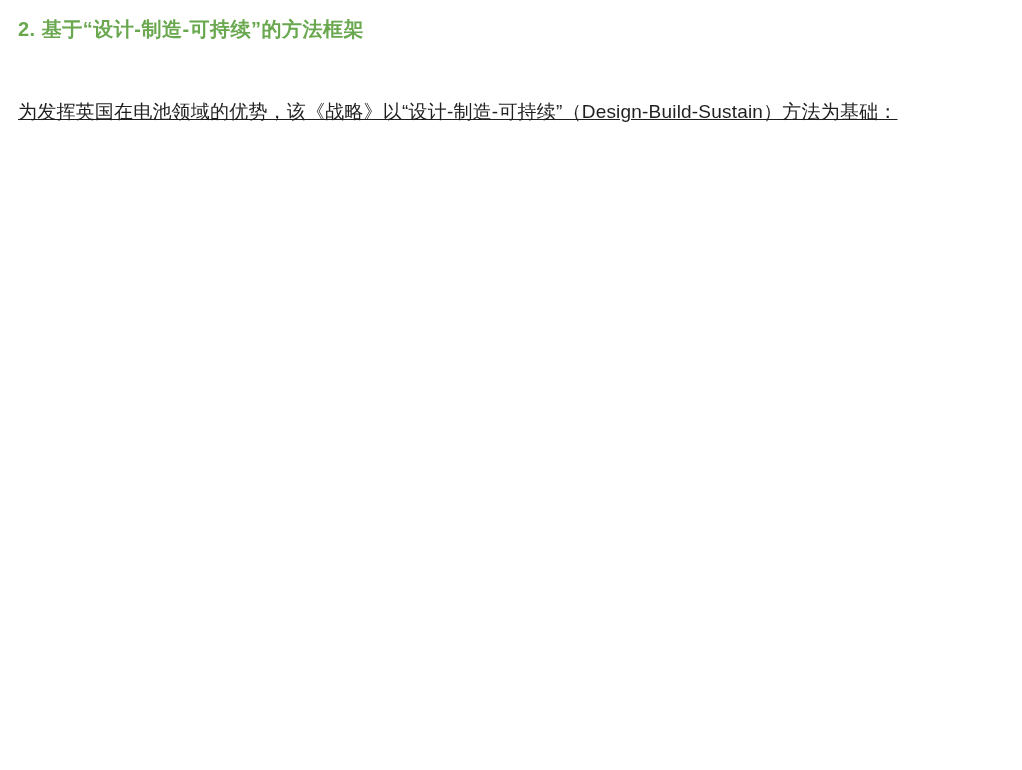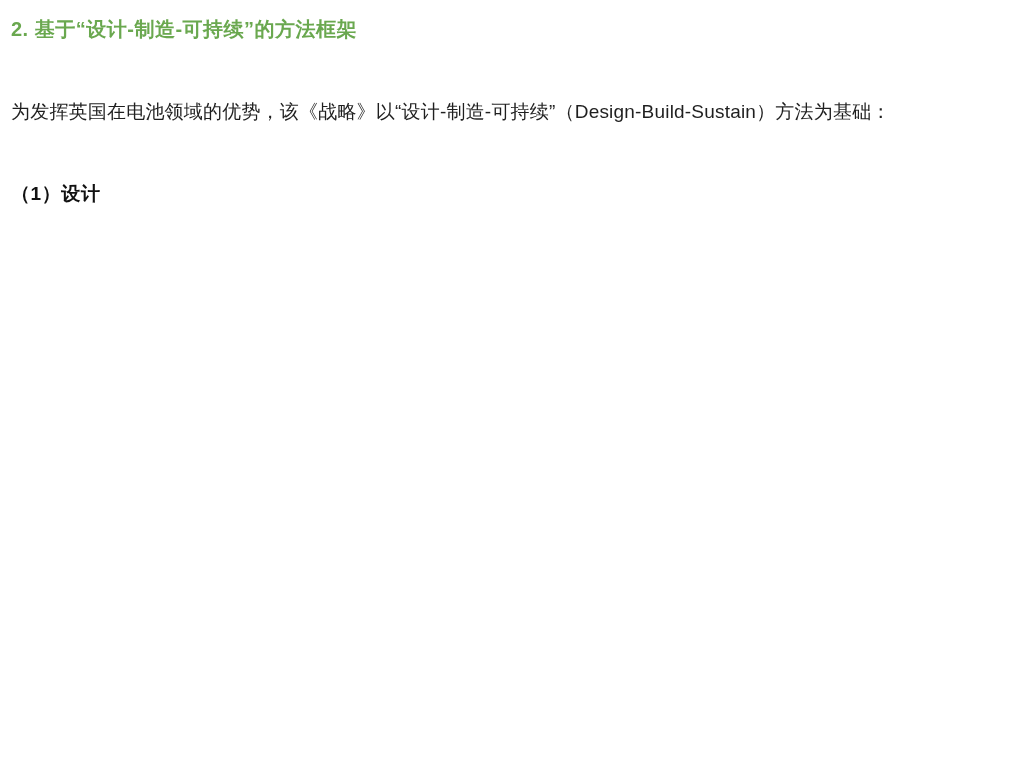--- a/index.html
+++ b/index.html
@@ -11,21 +11,21 @@
     width: 1022px;
     height: 770px;
     font-family: "Liberation Sans", "DejaVu Sans", sans-serif;
     color: #1a1a1a;
     overflow: hidden;
   }
   .page {
     box-sizing: border-box;
     width: 1022px;
     height: 770px;
-    padding: 14px 22px 0 11px;
+    padding: 14px 22px 0 18px;
   }
   .section-heading {
     font-size: 20px;
     font-weight: bold;
     color: #6aa84f;
     letter-spacing: 0.5px;
     margin: 0 0 0 0;
     line-height: 1.5;
   }
   .spacer-lg { height: 46px; }
@@ -35,20 +35,21 @@
     font-size: 19px;
     line-height: 44px;
     color: #1f1f1f;
     text-align: justify;
     text-justify: inter-ideograph;
   }
   p.intro {
     text-align: justify;
     text-justify: inter-ideograph;
     letter-spacing: 0.2px;
+    text-decoration: underline;
   }
   .sub-heading {
     margin: 0;
     font-size: 19px;
     font-weight: bold;
     color: #111111;
     line-height: 40px;
     letter-spacing: 0.6px;
   }
   .latin {
@@ -61,20 +62,19 @@
 <div class="page">
 
   <h2 class="section-heading">2. 基于“设计-制造-可持续”的方法框架</h2>
 
   <div class="spacer-lg"></div>
 
   <p class="body-text intro latin">为发挥英国在电池领域的优势，该《战略》以“设计-制造-可持续”（Design-Build-Sustain）方法为基础：</p>
 
   <div class="spacer-md"></div>
 
-  <h3 class="sub-heading">（1）设计</h3>
 
 
   <div class="spacer-md"></div>
 
 
 
 </div>
 
 </body></html>

